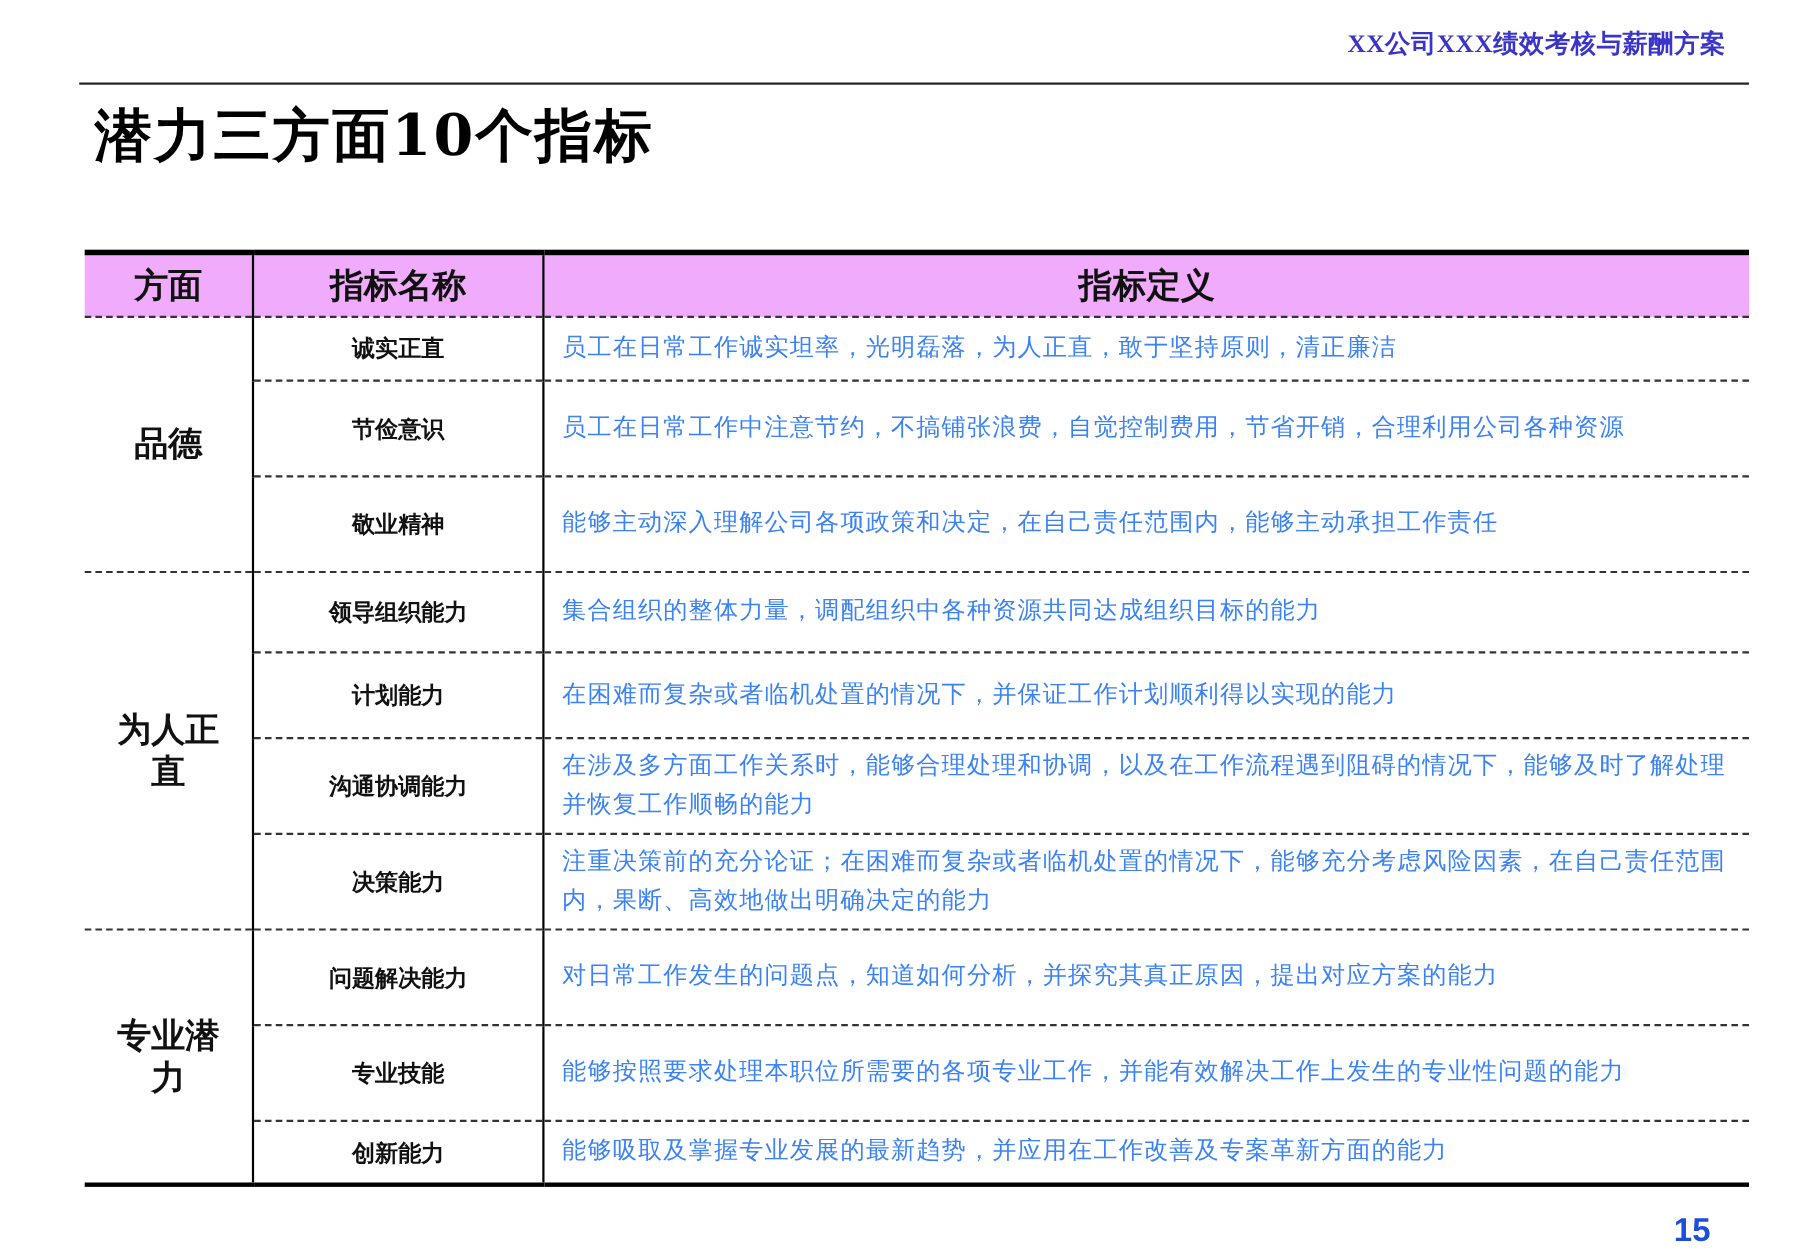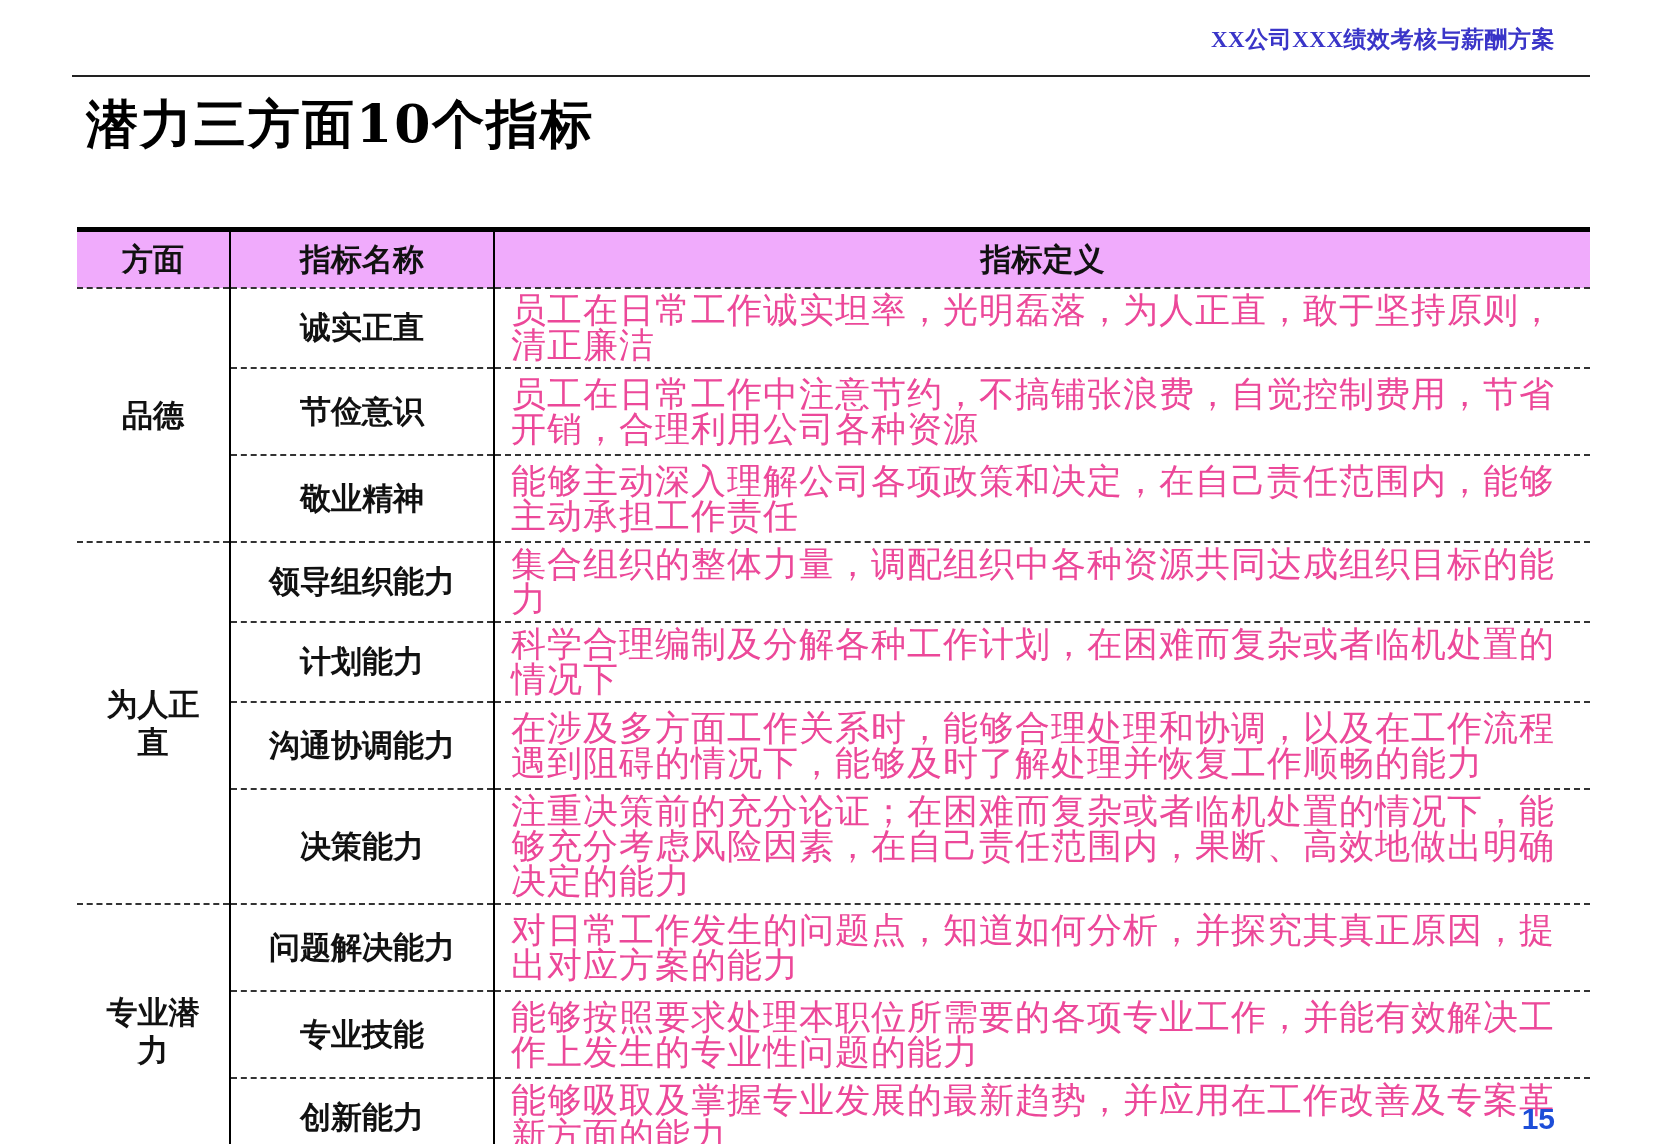--- a/index.html
+++ b/index.html
@@ -1,39 +1,39 @@
 <!DOCTYPE html>
 <html><head>
 <meta charset="utf-8">
 <style>
   html, body { margin:0; padding:0; background:#ffffff; }
   body { width:1653px; height:1144px; position:relative; overflow:hidden;
          font-family:"DejaVu Serif","Liberation Serif",serif; color:#111; }
-  .doc-header { position:absolute; right:98px; top:24px; color:#3a35c8;
+  .doc-header { position:absolute; right:84px; top:24px; color:#3a35c8;
                 font-size:23px; font-weight:bold; letter-spacing:0.5px;
                 font-family:"Liberation Serif","DejaVu Serif",serif; }
   .top-rule { position:absolute; left:72px; top:75px; width:1518px; height:2px; background:#222; }
   .page-title { position:absolute; left:86px; top:88px; width:1500px;
                 font-size:52px; line-height:72px; font-weight:bold; color:#000;
                 font-family:"DejaVu Serif","Liberation Serif",serif; letter-spacing:2px; }
   .table-wrap { position:absolute; left:77px; top:227px; width:1513px; }
   table { border-collapse:collapse; width:100%; table-layout:fixed; }
   .col-a { width:153px; } .col-b { width:264px; } .col-c { width:auto; }
   thead tr { background:#f0abfc; }
   thead th { height:55px; font-size:31px; font-weight:bold; color:#111;
              font-family:"DejaVu Sans","Liberation Sans",sans-serif;
              border-top:5px solid #000; border-bottom:2px dashed #333; text-align:center; padding:0; }
   th.h-b, th.h-c, td.c-b, td.c-c { border-left:2.5px solid #000; }
   td { padding:0; vertical-align:middle; }
   td.c-a { text-align:center; font-size:31px; font-weight:bold; line-height:38px;
            font-family:"DejaVu Sans","Liberation Sans",sans-serif; }
-  td.c-b { text-align:center; font-size:31px; font-weight:bold;
+  td.c-b { text-align:center; font-size:21px; font-weight:bold;
            font-family:"DejaVu Sans","Liberation Sans",sans-serif; }
-  td.c-c { font-size:35px; line-height:35px; color:#ec4899; padding:4px 14px 4px 16px;
-           font-family:Liberation Serif, serif; letter-spacing:1px; }
+  td.c-c { font-size:22px; line-height:35px; color:#3b82f6; padding:4px 14px 4px 16px;
+           font-family:Liberation Mono, monospace; letter-spacing:1px; }
   tr.row td.c-b, tr.row td.c-c { border-bottom:2px dashed #333; }
   tr.row.last td { border-bottom:4px solid #000 !important; }
   td.c-a.grp { border-bottom:2px dashed #333; }
   td.c-a.grp.last-grp { border-bottom:4px solid #000; }
   .page-number { position:absolute; right:98px; top:1102px; color:#1d4ed8;
                  font-size:30px; font-weight:bold;
                  font-family:"Liberation Sans","DejaVu Sans",sans-serif; }
 </style>
 </head>
 <body>
@@ -75,21 +75,21 @@
         <td class="c-c">能够主动深入理解公司各项政策和决定，在自己责任范围内，能够主动承担工作责任</td>
       </tr>
 
       <tr class="row" style="height:73px">
         <td class="c-a grp" rowspan="4" style="padding:0 18px">为人正直</td>
         <td class="c-b">领导组织能力</td>
         <td class="c-c">集合组织的整体力量，调配组织中各种资源共同达成组织目标的能力</td>
       </tr>
       <tr class="row" style="height:78px">
         <td class="c-b">计划能力</td>
-        <td class="c-c">科学合理编制及分解各种工作计划，在困难而复杂或者临机处置的情况下</td>
+        <td class="c-c">在困难而复杂或者临机处置的情况下，并保证工作计划顺利得以实现的能力</td>
       </tr>
       <tr class="row" style="height:87px">
         <td class="c-b">沟通协调能力</td>
         <td class="c-c">在涉及多方面工作关系时，能够合理处理和协调，以及在工作流程遇到阻碍的情况下，能够及时了解处理并恢复工作顺畅的能力</td>
       </tr>
       <tr class="row" style="height:87px">
         <td class="c-b">决策能力</td>
         <td class="c-c">注重决策前的充分论证；在困难而复杂或者临机处置的情况下，能够充分考虑风险因素，在自己责任范围内，果断、高效地做出明确决定的能力</td>
       </tr>
 

